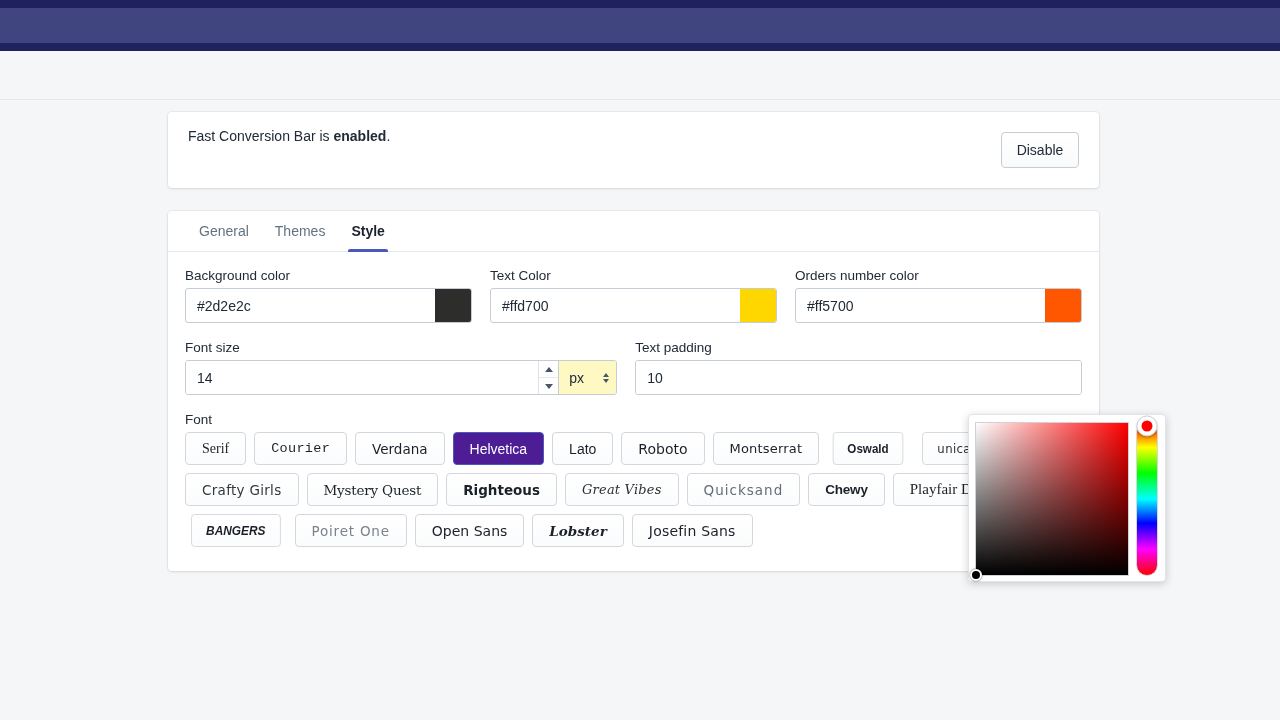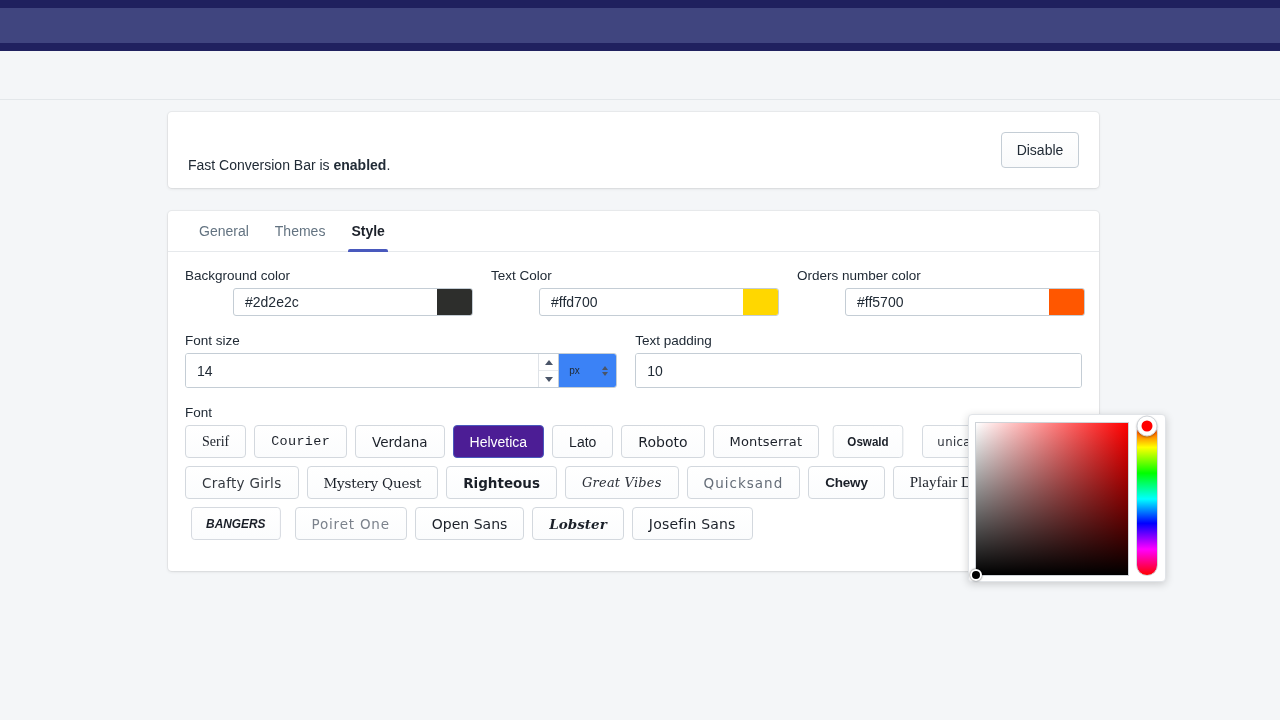--- a/index.html
+++ b/index.html
@@ -77,21 +77,21 @@
   
   .banner-card {
     position: relative;
     background: #ffffff;
     border-radius: 4px;
     box-shadow: 0 0 0 1px rgba(63,63,68,0.05), 0 1px 3px rgba(63,63,68,0.12);
     height: 76px;
     margin-top: 0;
   }
   .banner-text {
-    position: absolute; left: 20px; top: 45px;
+    position: absolute; left: 20px; top: 16px;
     font-size: 14px; color: #212b36;
   }
   .banner-text b { font-weight: bold; }
   .disable-button {
     position: absolute; right: 20px; top: 20px;
     height: 36px; min-width: 78px;
     background: linear-gradient(180deg,#ffffff,#f9fafb);
     border: 1px solid #c4cdd5;
     border-radius: 4px;
     font-size: 14px;
@@ -143,26 +143,25 @@
   .field { position: relative; }
   .field-label {
     display: block;
     font-size: 13.5px;
     color: #212b36;
     margin-bottom: 5px;
   }
   .color-field { width: 288px; }
   .color-input-wrap {
     display: flex;
-    height: 28px;
+    height: 35px;
     border: 1px solid #c4cdd5;
     border-radius: 3px;
     overflow: hidden;
     background: #fff;
-    margin-left: 48px;
   }
   .color-input {
     flex: 1;
     border: 0; outline: none;
     padding: 0 11px;
     font-size: 14px;
     color: #212b36;
     font-family: "Liberation Sans", sans-serif;
     background: transparent;
   }
@@ -208,23 +207,23 @@
     width: 0; height: 0;
     border-left: 4px solid transparent;
     border-right: 4px solid transparent;
     border-top: 5px solid #4a5568;
   }
   .unit-select {
     width: 58px;
     border-left: 1px solid #c4cdd5;
     display: flex; align-items: center; justify-content: space-between;
     padding: 0 8px 0 10px;
-    font-size: 10px;
+    font-size: 14px;
     color: #212b36;
-    background: #3b82f6;
+    background: #fef9c3;
     gap: 19px;
   }
   .updown-chev {
     display: flex; flex-direction: column; gap: 2px; align-items: center;
   }
   .mini-up {
     width: 0; height: 0;
     border-left: 3.5px solid transparent;
     border-right: 3.5px solid transparent;
     border-bottom: 4px solid #4a5568;

